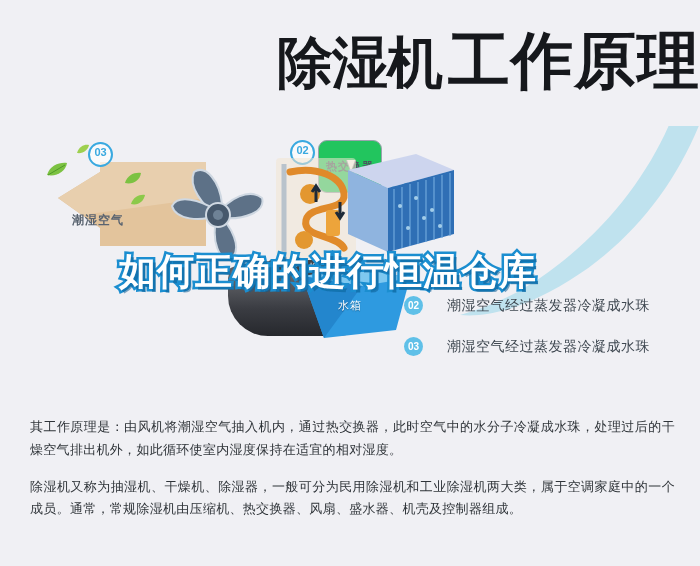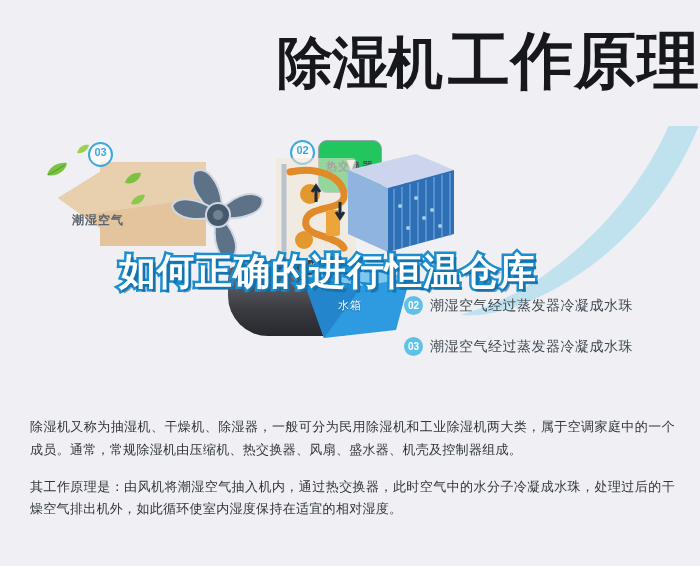--- a/index.html
+++ b/index.html
@@ -90,21 +90,21 @@
 
   .bluearrow{position:absolute;}
 
   
   .steps{position:absolute;left:404px;top:296px;width:296px;}
   .step{display:flex;align-items:center;margin-bottom:22px;}
   .step .num{
     width:19px;height:19px;border-radius:50%;background:#5fc0e8;color:#fff;
     font-size:10px;font-weight:700;line-height:19px;text-align:center;flex:0 0 auto;
   }
-  .step .txt{margin-left:7px;font-size:14px;color:#3e4750;letter-spacing:.5px;}
+  .step .txt{margin-left:24px;font-size:14px;color:#3e4750;letter-spacing:.5px;}
 
   
   .overlay{
     position:absolute;left:0;top:252px;width:656px;text-align:center;
     color:#ffffff;font-size:37px;font-weight:700;line-height:1.08;
     letter-spacing:1px;
     -webkit-text-stroke:5px #1b8ed0;
     paint-order:stroke fill;
     text-shadow:3px 3px 0 rgba(13,95,150,.55);
     pointer-events:none;
@@ -238,17 +238,17 @@
       <div class="num">03</div>
       <div class="txt">潮湿空气经过蒸发器冷凝成水珠</div>
     </div>
   </div>
 
   <div class="overlay">
     <span>如何正确的进行恒温仓库</span>
   </div>
 
   <div class="copy">
+    <p>其工作原理是：由风机将潮湿空气抽入机内，通过热交换器，此时空气中的水分子冷凝成水珠，处理过后的干燥空气排出机外，如此循环使室内湿度保持在适宜的相对湿度。</p>
     <p>除湿机又称为抽湿机、干燥机、除湿器，一般可分为民用除湿机和工业除湿机两大类，属于空调家庭中的一个成员。通常，常规除湿机由压缩机、热交换器、风扇、盛水器、机壳及控制器组成。</p>
-    <p>其工作原理是：由风机将潮湿空气抽入机内，通过热交换器，此时空气中的水分子冷凝成水珠，处理过后的干燥空气排出机外，如此循环使室内湿度保持在适宜的相对湿度。</p>
   </div>
 
 </div>
 
 </body></html>

